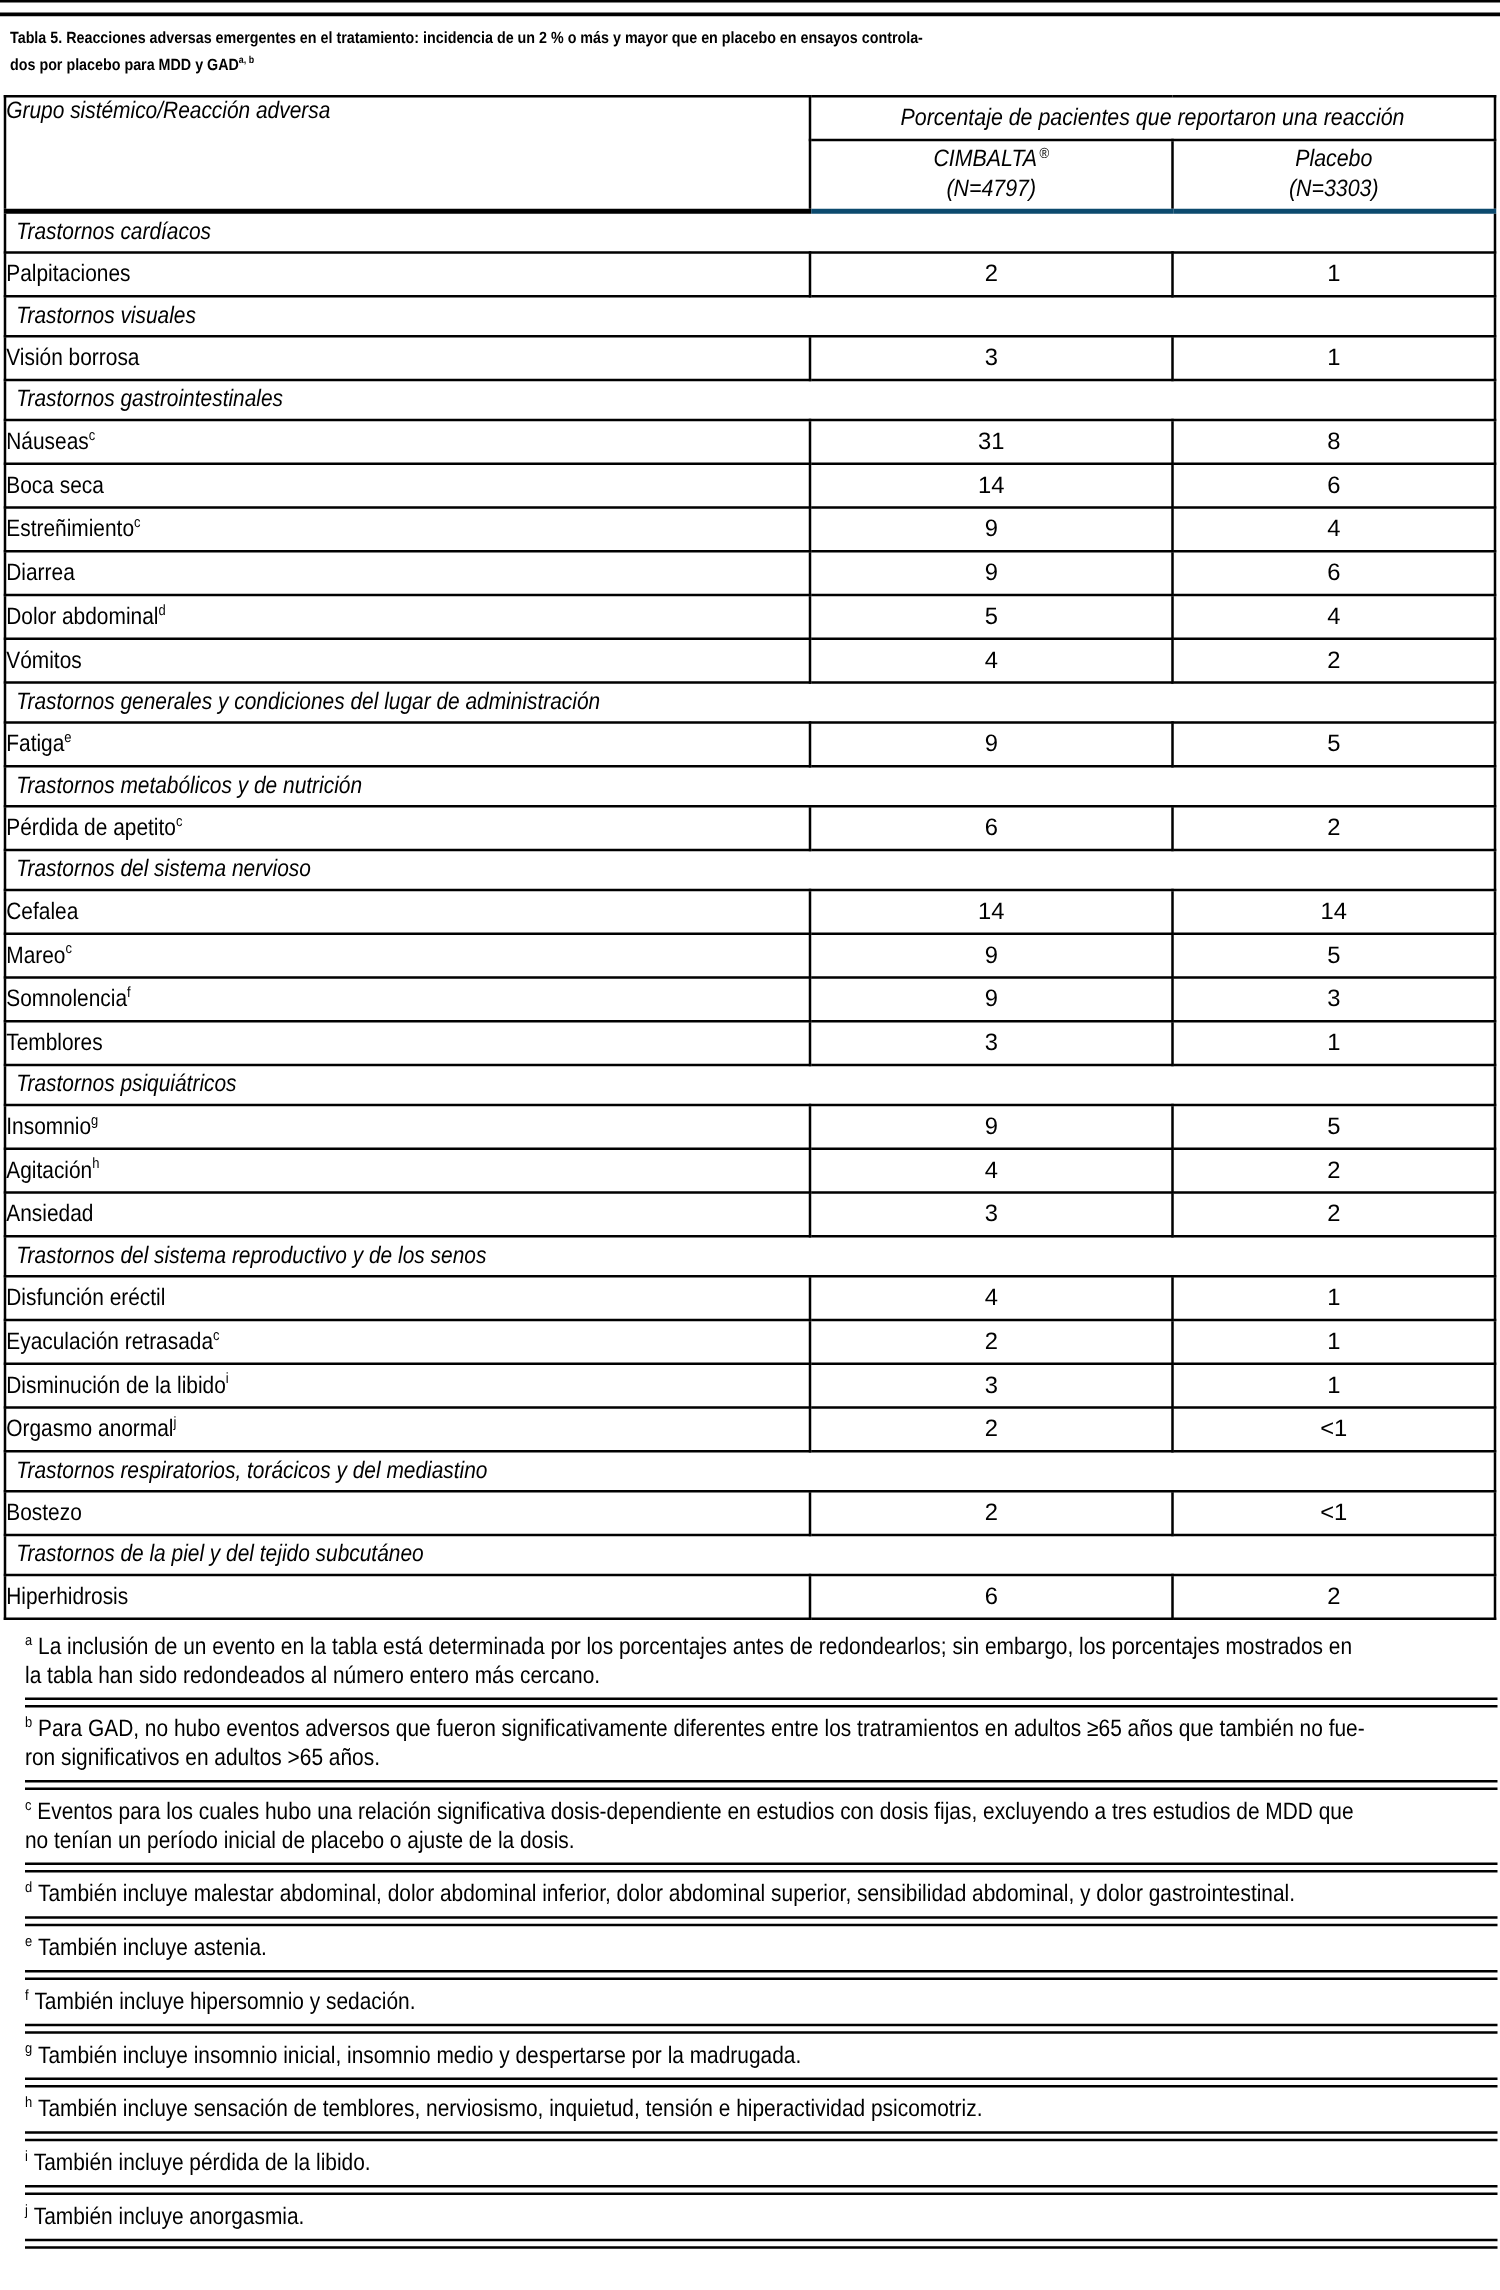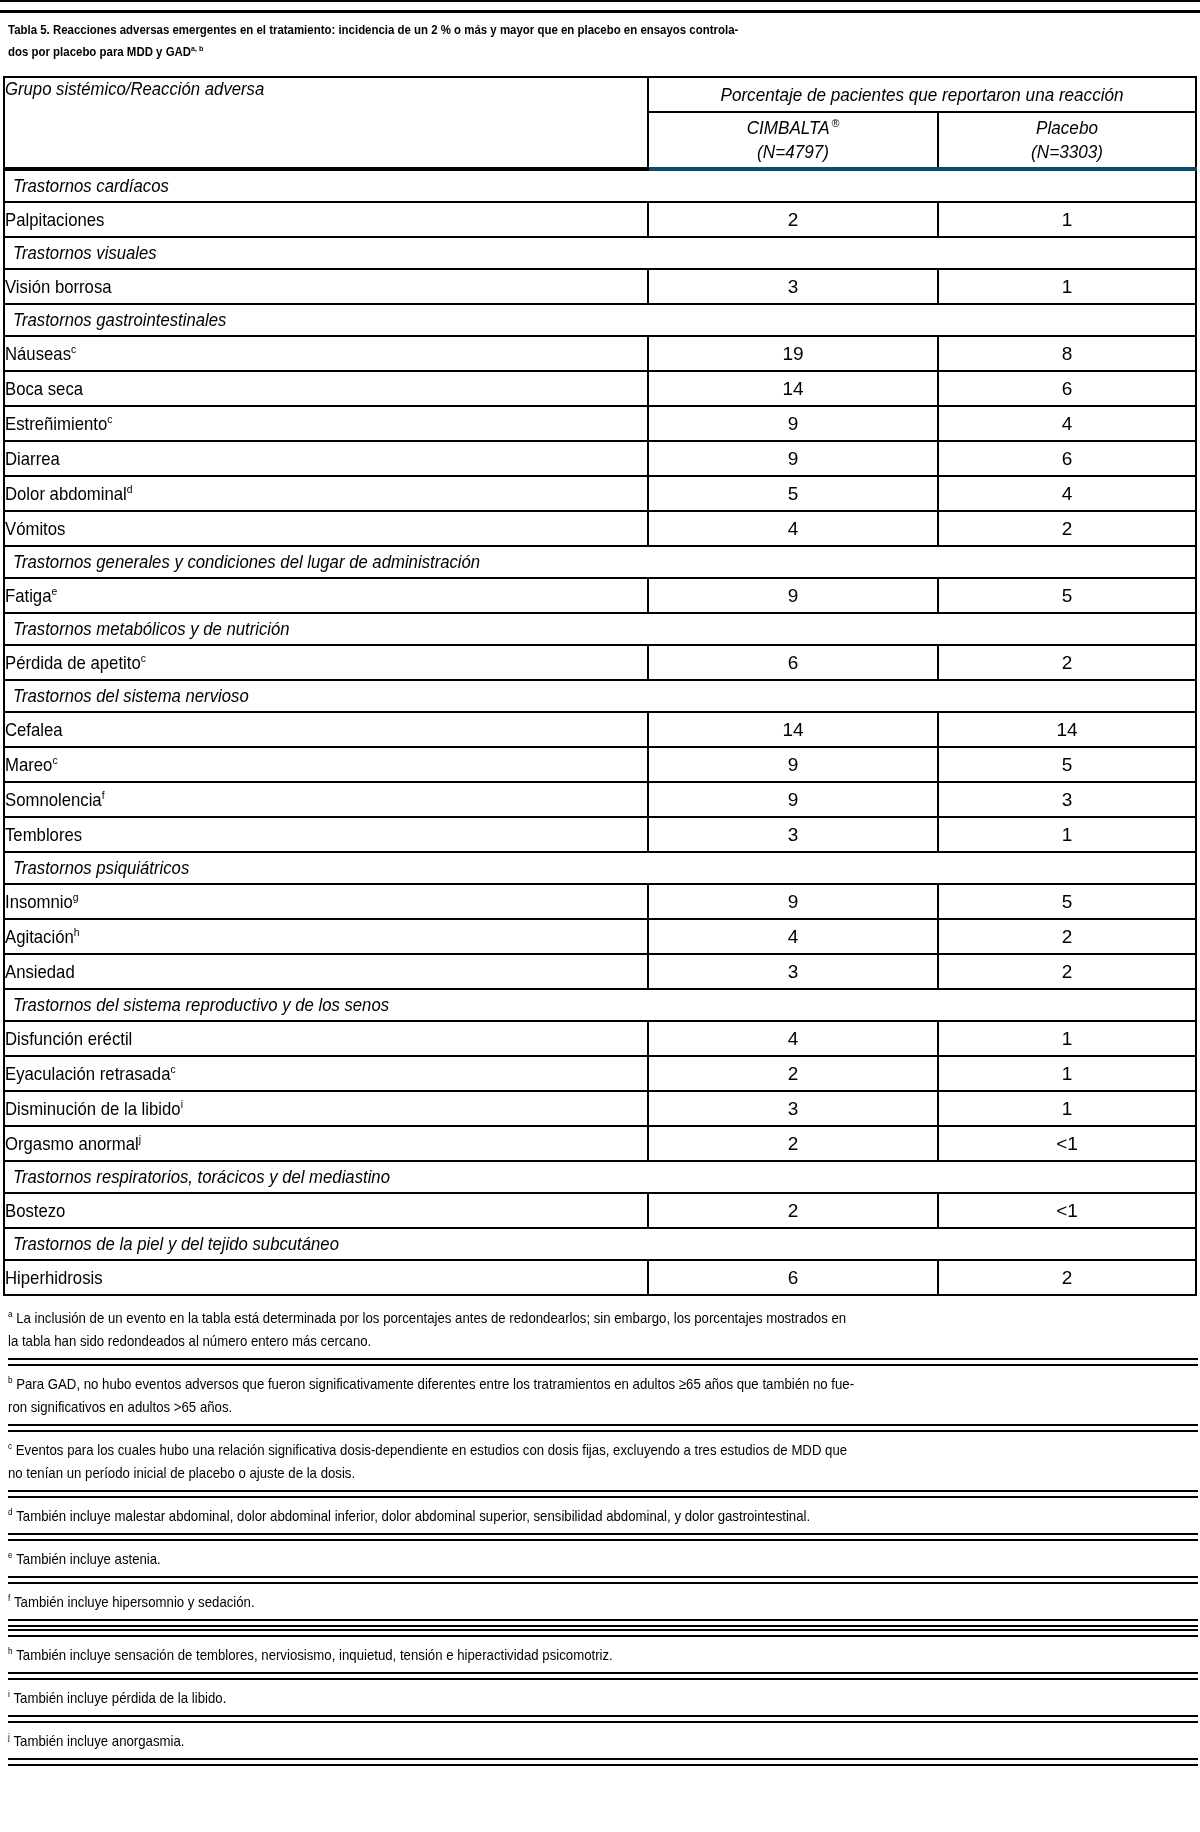--- a/index.html
+++ b/index.html
@@ -26,21 +26,21 @@
   .hdr-i{font-style:italic;}
 
   tr.sec td{height:30px;vertical-align:middle;padding-left:8px;font-style:italic;}
   tr.dat td{height:33px;vertical-align:middle;}
   td.lab{padding-left:8px;}
   td.num{text-align:center;}
 
   sup.sup{font-size:62%;line-height:0;vertical-align:super;letter-spacing:0;}
   sup.reg{margin-left:2px;}
 
-  .footnotes{margin:6px 2px 0 8px;font-size:15px;line-height:23px;}
+  .footnotes{margin:6px 2px 0 20px;font-size:19px;line-height:23px;}
   .footnote{padding:4px 0 4px 0;}
   .fn-line{white-space:nowrap;}
   .fn-rule{height:4px;border-top:2px solid #000;border-bottom:2px solid #000;margin:2px 0;}
 </style>
 </head>
 <body>
 
 <div class="top-rule-1"></div>
 <div class="top-rule-2"></div>
 
@@ -86,21 +86,21 @@
       <tr class="dat">
         <td class="lab"><span class="cx-l"><span>Visión borrosa</span></span></td>
         <td class="num">3</td>
         <td class="num">1</td>
       </tr>
       <tr class="sec">
         <td colspan="3"><span class="cx-l">Trastornos gastrointestinales</span></td>
       </tr>
       <tr class="dat">
         <td class="lab"><span class="cx-l"><span>Náuseas</span><sup class="sup">c</sup></span></td>
-        <td class="num">19</td>
+        <td class="num">31</td>
         <td class="num">8</td>
       </tr>
       <tr class="dat">
         <td class="lab"><span class="cx-l"><span>Boca seca</span></span></td>
         <td class="num">14</td>
         <td class="num">6</td>
       </tr>
       <tr class="dat">
         <td class="lab"><span class="cx-l"><span>Estreñimiento</span><sup class="sup">c</sup></span></td>
         <td class="num">9</td>
@@ -241,20 +241,23 @@
     </div>
     <div class="fn-rule"></div>
     <div class="footnote">
       <div class="fn-line"><span class="cx-l"><sup class="sup">e</sup>&nbsp;<span>También incluye astenia.</span></span></div>
     </div>
     <div class="fn-rule"></div>
     <div class="footnote">
       <div class="fn-line"><span class="cx-l"><sup class="sup">f</sup>&nbsp;<span>También incluye hipersomnio y sedación.</span></span></div>
     </div>
     <div class="fn-rule"></div>
+    <div class="footnote">
+      <div class="fn-line"><span class="cx-l"><sup class="sup">g</sup>&nbsp;<span>También incluye insomnio inicial, insomnio medio y despertarse por la madrugada.</span></span></div>
+    </div>
     <div class="fn-rule"></div>
     <div class="footnote">
       <div class="fn-line"><span class="cx-l"><sup class="sup">h</sup>&nbsp;<span>También incluye sensación de temblores, nerviosismo, inquietud, tensión e hiperactividad psicomotriz.</span></span></div>
     </div>
     <div class="fn-rule"></div>
     <div class="footnote">
       <div class="fn-line"><span class="cx-l"><sup class="sup">i</sup>&nbsp;<span>También incluye pérdida de la libido.</span></span></div>
     </div>
     <div class="fn-rule"></div>
     <div class="footnote">

